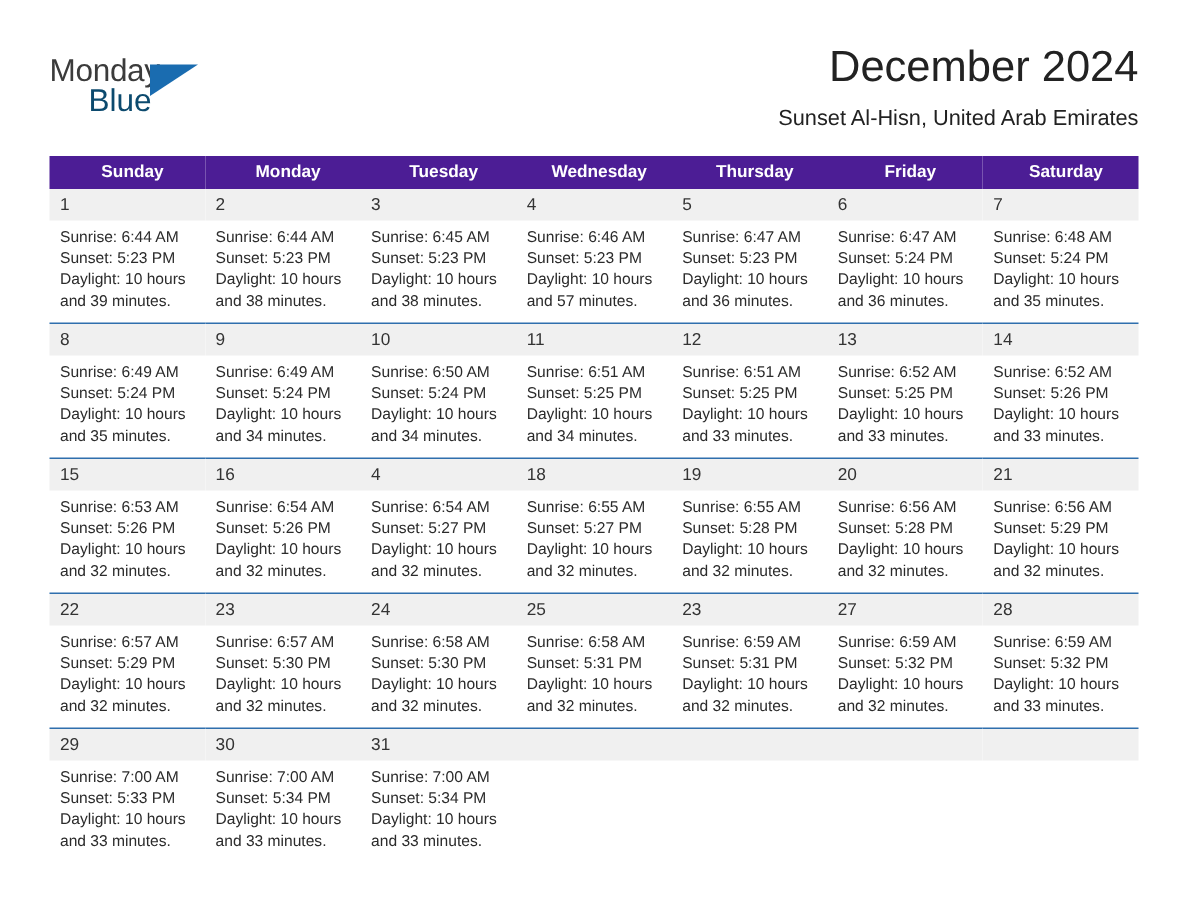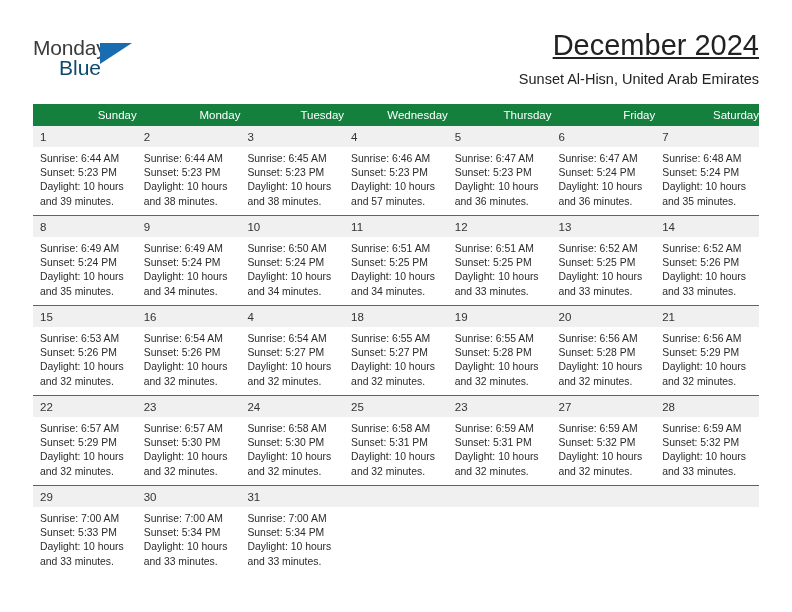--- a/index.html
+++ b/index.html
@@ -69,45 +69,44 @@
     position: absolute;
     right: 33px;
     top: 28px;
     text-align: right;
   }
   .month-title {
     font-size: 29px;
     color: #222222;
     line-height: 34px;
     white-space: nowrap;
-    text-decoration: underline;
   }
   .location-subtitle {
     font-size: 14.5px;
     color: #222222;
     line-height: 20px;
     margin-top: 7px;
     white-space: nowrap;
   }
 
   
   .calendar {
     position: absolute;
     left: 33px;
     top: 104px;
     width: 726px;
     border-collapse: collapse;
     table-layout: fixed;
   }
   .calendar th {
-    background: #15803d;
+    background: #4c1d95;
     color: #ffffff;
     font-size: 11.5px;
-    font-weight: normal;
-    text-align: right;
+    font-weight: bold;
+    text-align: center;
     padding: 5px 0 5px 7px;
     height: 11px;
     line-height: 12px;
   }
   .calendar td {
     vertical-align: top;
     padding: 0;
     width: 103.71px;
     border-top: 1.3px solid #2f6fad;
   }

